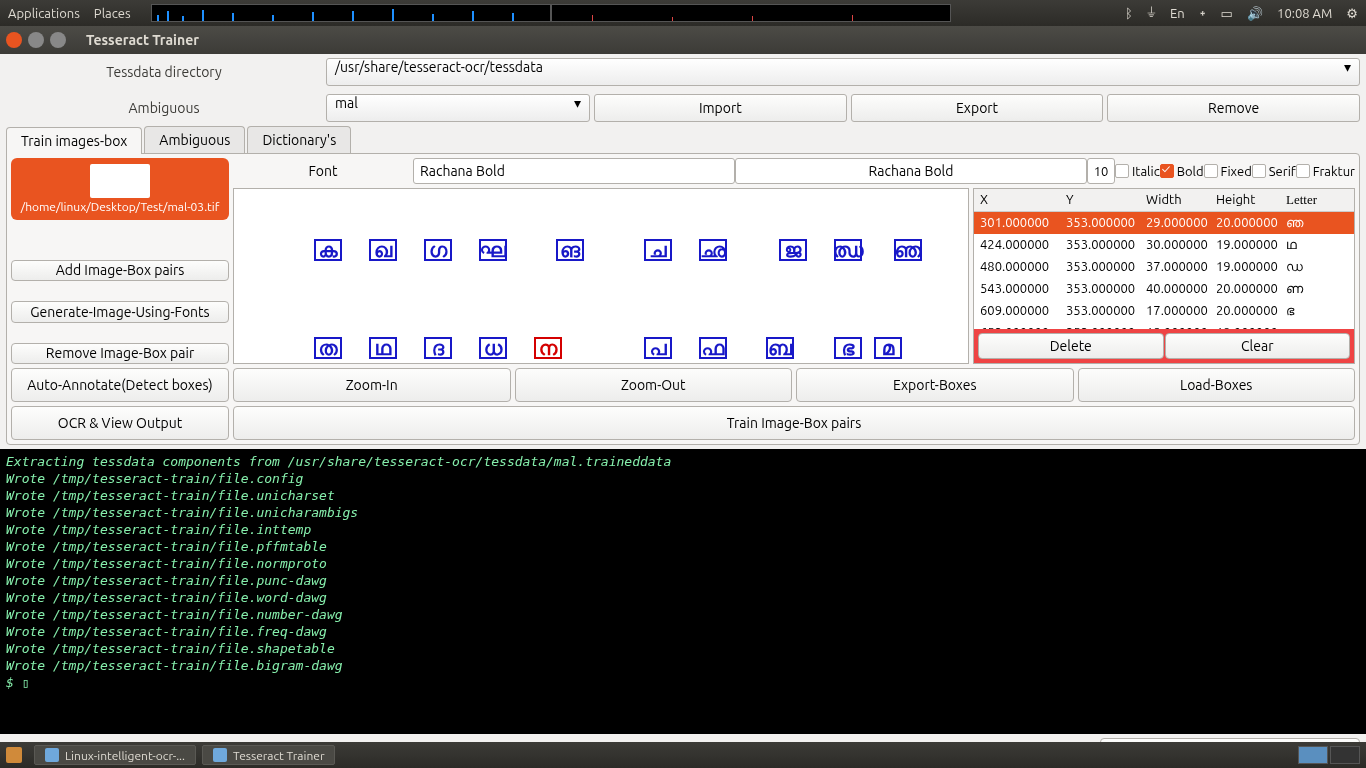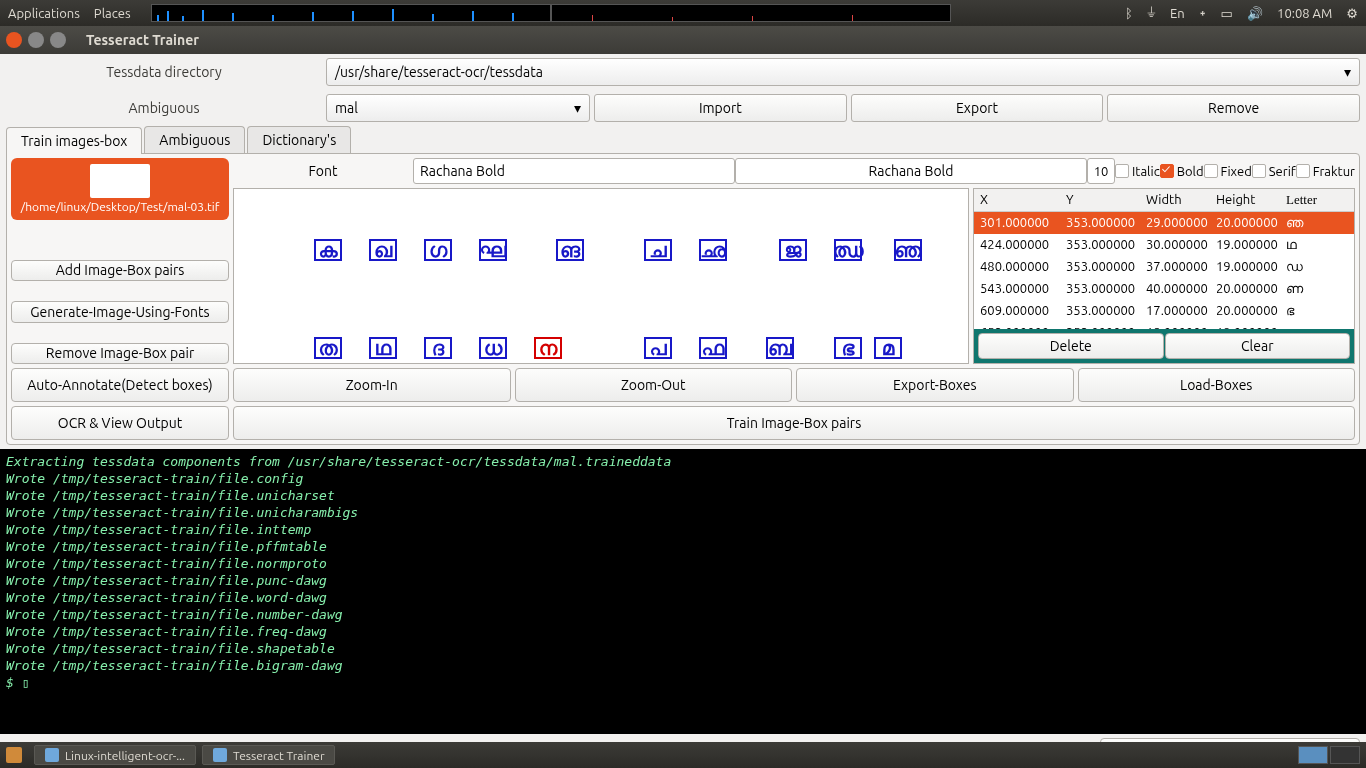--- a/index.html
+++ b/index.html
@@ -21,21 +21,21 @@
 .win-close { background: #e95420; }
 .win-min { background: #888; }
 .win-max { background: #888; }
 .titlebar .title { margin-left: 14px; }
 
 
 .app { background: #f2f1f0; height: 714px; display:flex; flex-direction:column; }
 
 .row { display:flex; align-items:center; margin: 4px 6px; gap:4px; }
 .label-col { width: 316px; text-align:center; color:#3c3b37; font-size:14px; }
-.combo { width: 264px; height:28px; background:linear-gradient(#fff,#ededed); border:1px solid #b3b0ab; border-radius:3px; padding:0 8px; display:flex; align-items:center; justify-content:space-between; font-size:14px; }
+.combo { width: 264px; height:28px; background:linear-gradient(#fff,#ededed); border:1px solid #b3b0ab; border-radius:3px; padding:0 8px; display:flex; justify-content:space-between; font-size:14px; }
 .big-btn { flex:1; height:28px; background:linear-gradient(#fdfdfc,#ededec); border:1px solid #b3b0ab; border-radius:3px; font-size:14px; cursor:pointer; }
 
 
 .notebook { margin: 0 6px; }
 .tab-bar { display:flex; }
 .tab { padding: 5px 14px; border:1px solid #b3b0ab; border-bottom:none; background:#e8e7e6; border-radius:4px 4px 0 0; font-size:14px; margin-right:2px; cursor:pointer; }
 .tab.active { background:#f7f6f5; font-weight:normal; position:relative; top:1px; }
 .tab-content { border:1px solid #b3b0ab; background:#f7f6f5; border-radius:0 4px 4px 4px; padding:4px; height:292px; display:flex; flex-direction:column; gap:4px; }
 
 
@@ -61,21 +61,21 @@
 .glyph-box { position:absolute; border:2px solid #1818c8; font-family: serif; font-weight:bold; font-size:20px; color:#1818c8; display:flex; align-items:center; justify-content:center; }
 .glyph-box.sel { border-color:#d40000; color:#d40000; }
 
 .coord-pane { width:382px; display:flex; flex-direction:column; background:#fff; border:1px solid #b3b0ab; }
 .coord-head { display:flex; background:#f2f1f0; border-bottom:1px solid #ccc; }
 .coord-head div, .coord-row div { font-size:13px; padding:3px 6px; }
 .c-x{width:86px;} .c-y{width:80px;} .c-w{width:70px;} .c-h{width:70px;} .c-l{width:56px;font-family:Liberation Serif, serif;}
 .coord-body { flex:1; overflow:hidden; }
 .coord-row { display:flex; }
 .coord-row.sel { background:#e95420; color:#fff; }
-.coord-btns { display:flex; gap:1px; padding:4px; background:#0f766e; }
+.coord-btns { display:flex; gap:1px; padding:4px; background:#ef4444; }
 .coord-btns button { flex:1; height:26px; background:linear-gradient(#fdfdfc,#ededec); border:1px solid #b3b0ab; border-radius:4px; font-size:14px; cursor:pointer; }
 
 .zoom-row { display:flex; gap:4px; }
 .zoom-row button, .train-row button { flex:1; height:34px; background:linear-gradient(#fdfdfc,#ededec); border:1px solid #b3b0ab; border-radius:4px; font-size:14px; cursor:pointer; }
 .train-row { display:flex; gap:4px; }
 
 
 .terminal { margin:4px 0 0 0; flex:1; background:#000; color:#86efac; font-family: "DejaVu Sans Mono", monospace; font-size:13px; padding:4px 6px; white-space:pre; overflow:hidden; line-height:17px;font-style:italic; }
 
 

